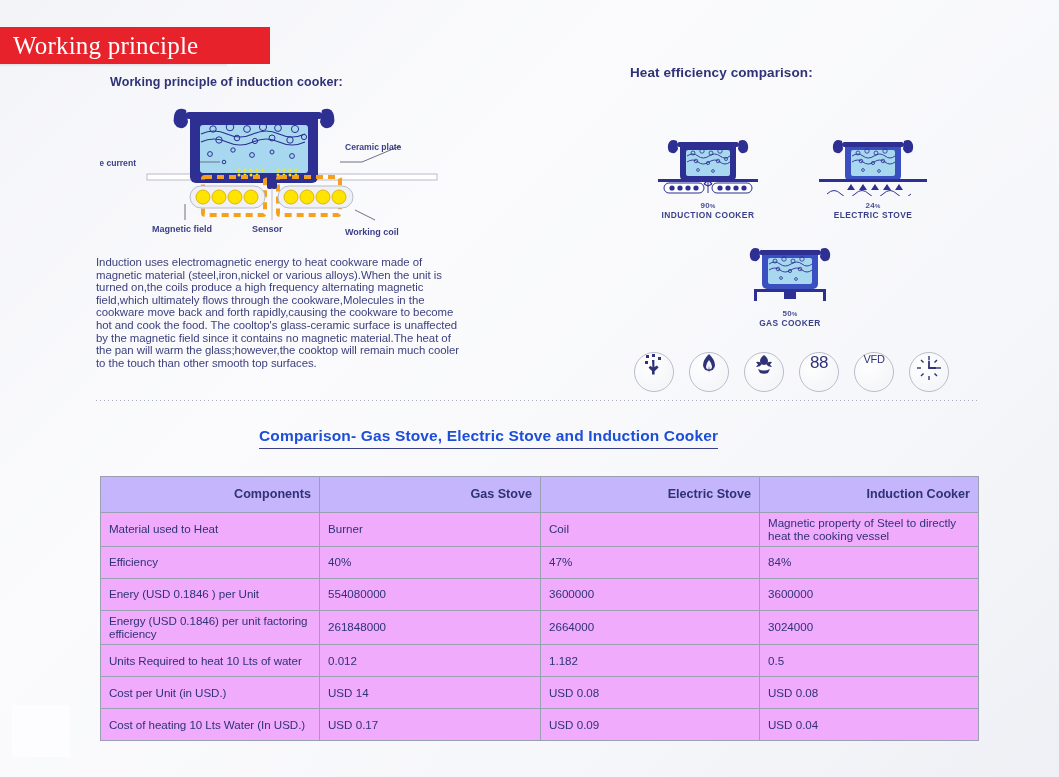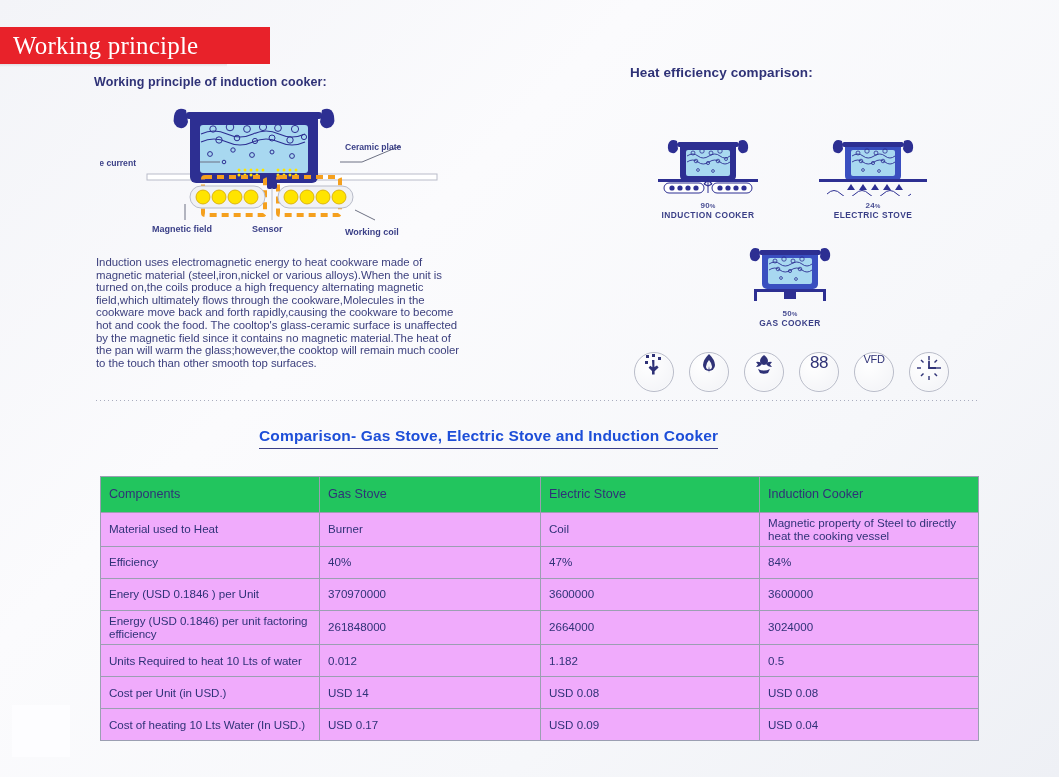--- a/index.html
+++ b/index.html
@@ -26,21 +26,21 @@
   .banner-shadow{
     position:absolute;left:0;top:64px;width:227px;height:3px;
     background:linear-gradient(180deg,rgba(120,120,130,.18),rgba(120,120,130,0));
   }
 
   
   .cap{
     position:absolute;color:#2f3277;font-weight:bold;font-size:12.5px;
     letter-spacing:.1px;
   }
-  #cap-left{left:94px;top:75px;}
+  #cap-left{left:110px;top:75px;}
   #cap-right{left:630px;top:65px;font-size:13.5px;}
 
   
   #diagram{position:absolute;left:100px;top:92px;width:375px;height:155px;}
   #diagram svg{display:block;}
 
   
   #para{
     position:absolute;left:96px;top:256px;width:372px;
     color:#3b3f7d;font-size:11.4px;line-height:12.6px;
@@ -88,21 +88,21 @@
   col.c0{width:219px;} col.c1{width:221px;} col.c2{width:219px;} col.c3{width:219px;}
   th,td{
     border:1px solid #9b9fb2;
     color:#2f3277;
     font-size:11.6px;
     padding:4px 8px;
     vertical-align:middle;
     background:#f0abfc;
     line-height:12.6px;
   }
-  th{font-weight:normal;text-align:left;font-size:12.6px;height:27px;background:#22c55e;}
+  th{font-weight:bold;text-align:right;font-size:12.6px;height:27px;background:#c4b5fd;}
   td{font-weight:400;height:22px;}
   td.lbl{letter-spacing:-.05px;}
   tr{height:32px;}
 
   
   #corner-box{
     position:absolute;left:12px;top:705px;width:58px;height:52px;
     background:#fdfdff;
   }
 </style>
@@ -407,21 +407,21 @@
           <td>Magnetic property of Steel to directly heat the cooking vessel</td>
         </tr>
         <tr>
           <td class="lbl">Efficiency</td>
           <td>40%</td>
           <td>47%</td>
           <td>84%</td>
         </tr>
         <tr>
           <td class="lbl">Enery (USD 0.1846 ) per Unit</td>
-          <td>370970000</td>
+          <td>554080000</td>
           <td>3600000</td>
           <td>3600000</td>
         </tr>
         <tr>
           <td class="lbl">Energy (USD 0.1846) per unit factoring efficiency</td>
           <td>261848000</td>
           <td>2664000</td>
           <td>3024000</td>
         </tr>
         <tr>

